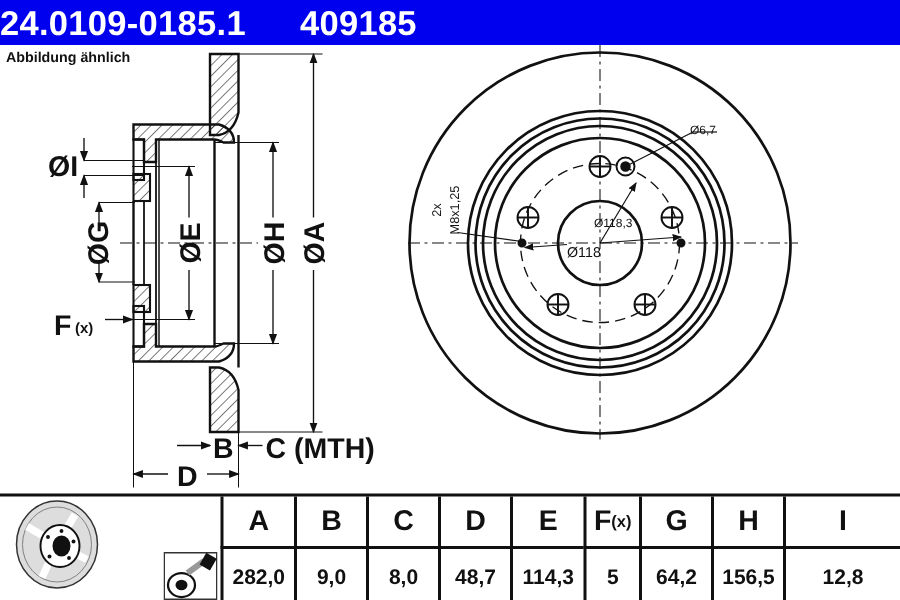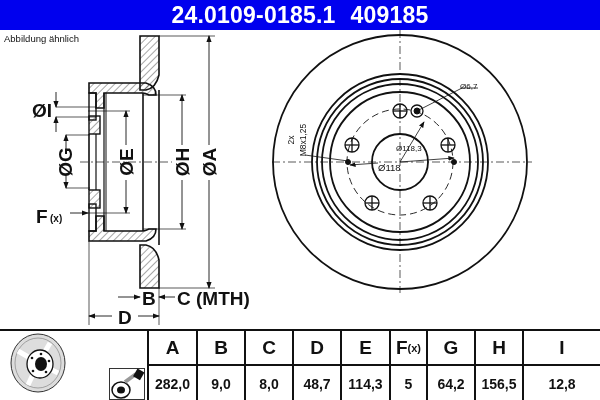--- a/index.html
+++ b/index.html
@@ -1,20 +1,20 @@
 <!DOCTYPE html>
 <html><head>
 <meta charset="utf-8">
 <style>
   html,body{margin:0;padding:0;background:#fff;}
   body{width:600px;height:400px;position:relative;overflow:hidden;font-family:"Liberation Sans",sans-serif;}
-  .header{position:absolute;left:0;top:0;width:600px;height:30px;background:#0000ee;color:#fff;display:flex;align-items:center;justify-content:center;}
+  .header{position:absolute;left:0;top:0;width:600px;height:30px;background:#0000ee;color:#fff;display:flex;align-items:center;}
   .header .pn{font-size:23px;font-weight:bold;letter-spacing:0.2px;}
-  .header .pn2{margin-left:15px;}
-  .note{position:absolute;left:4px;top:33px;font-size:9.5px;font-weight:normal;line-height:12px;color:#111;}
+  .header .pn2{margin-left:36px;}
+  .note{position:absolute;left:4px;top:33px;font-size:9.5px;font-weight:bold;line-height:12px;color:#111;}
   svg.draw{position:absolute;left:0;top:0;}
   .tbl{position:absolute;left:0;top:329px;width:600px;height:71px;border-top:2px solid #111;box-sizing:border-box;}
   .cell{position:absolute;box-sizing:border-box;border-left:2px solid #111;display:flex;align-items:center;justify-content:center;color:#111;font-weight:bold;}
   .hcell{top:0;height:35px;font-size:19px;border-bottom:2px solid #111;}
   .vcell{top:35px;height:36px;font-size:14px;}
   .fx{font-size:11px;}
   .imgcell{position:absolute;left:0;top:0;width:147px;height:71px;}
 </style>
 </head>
 <body>

